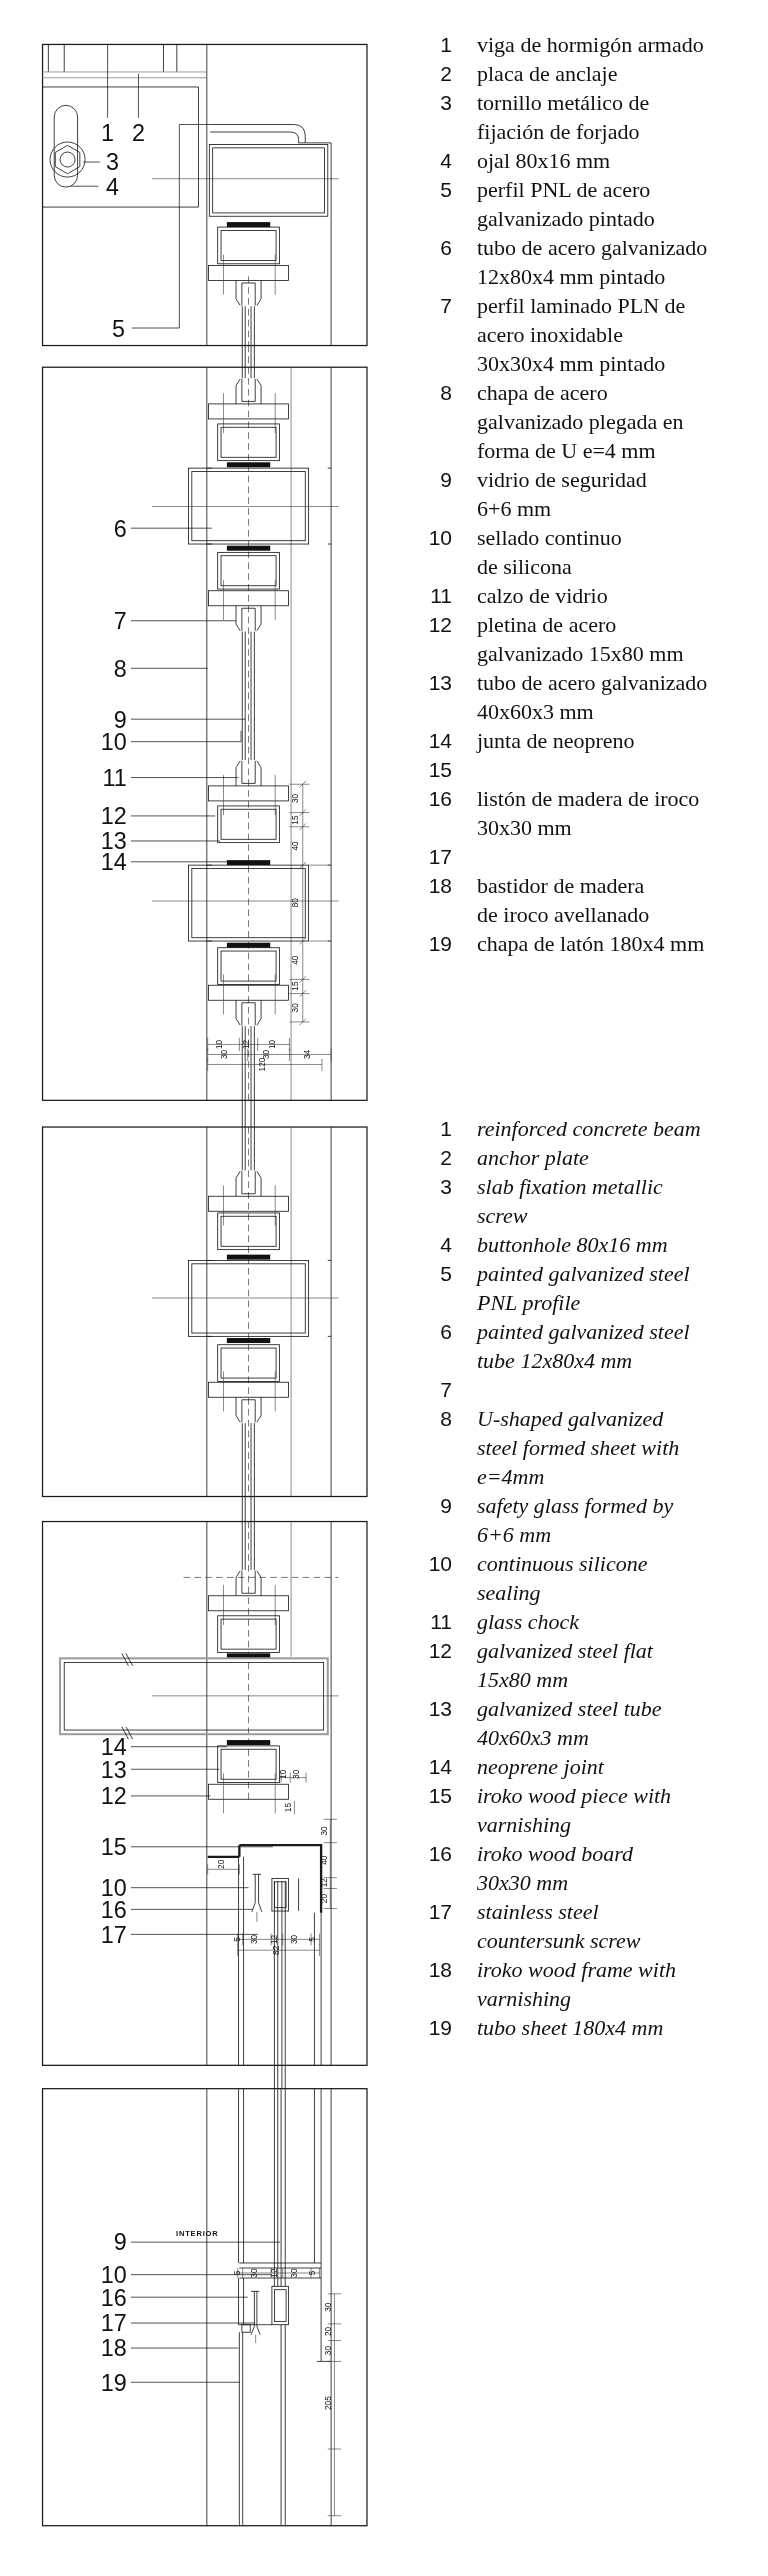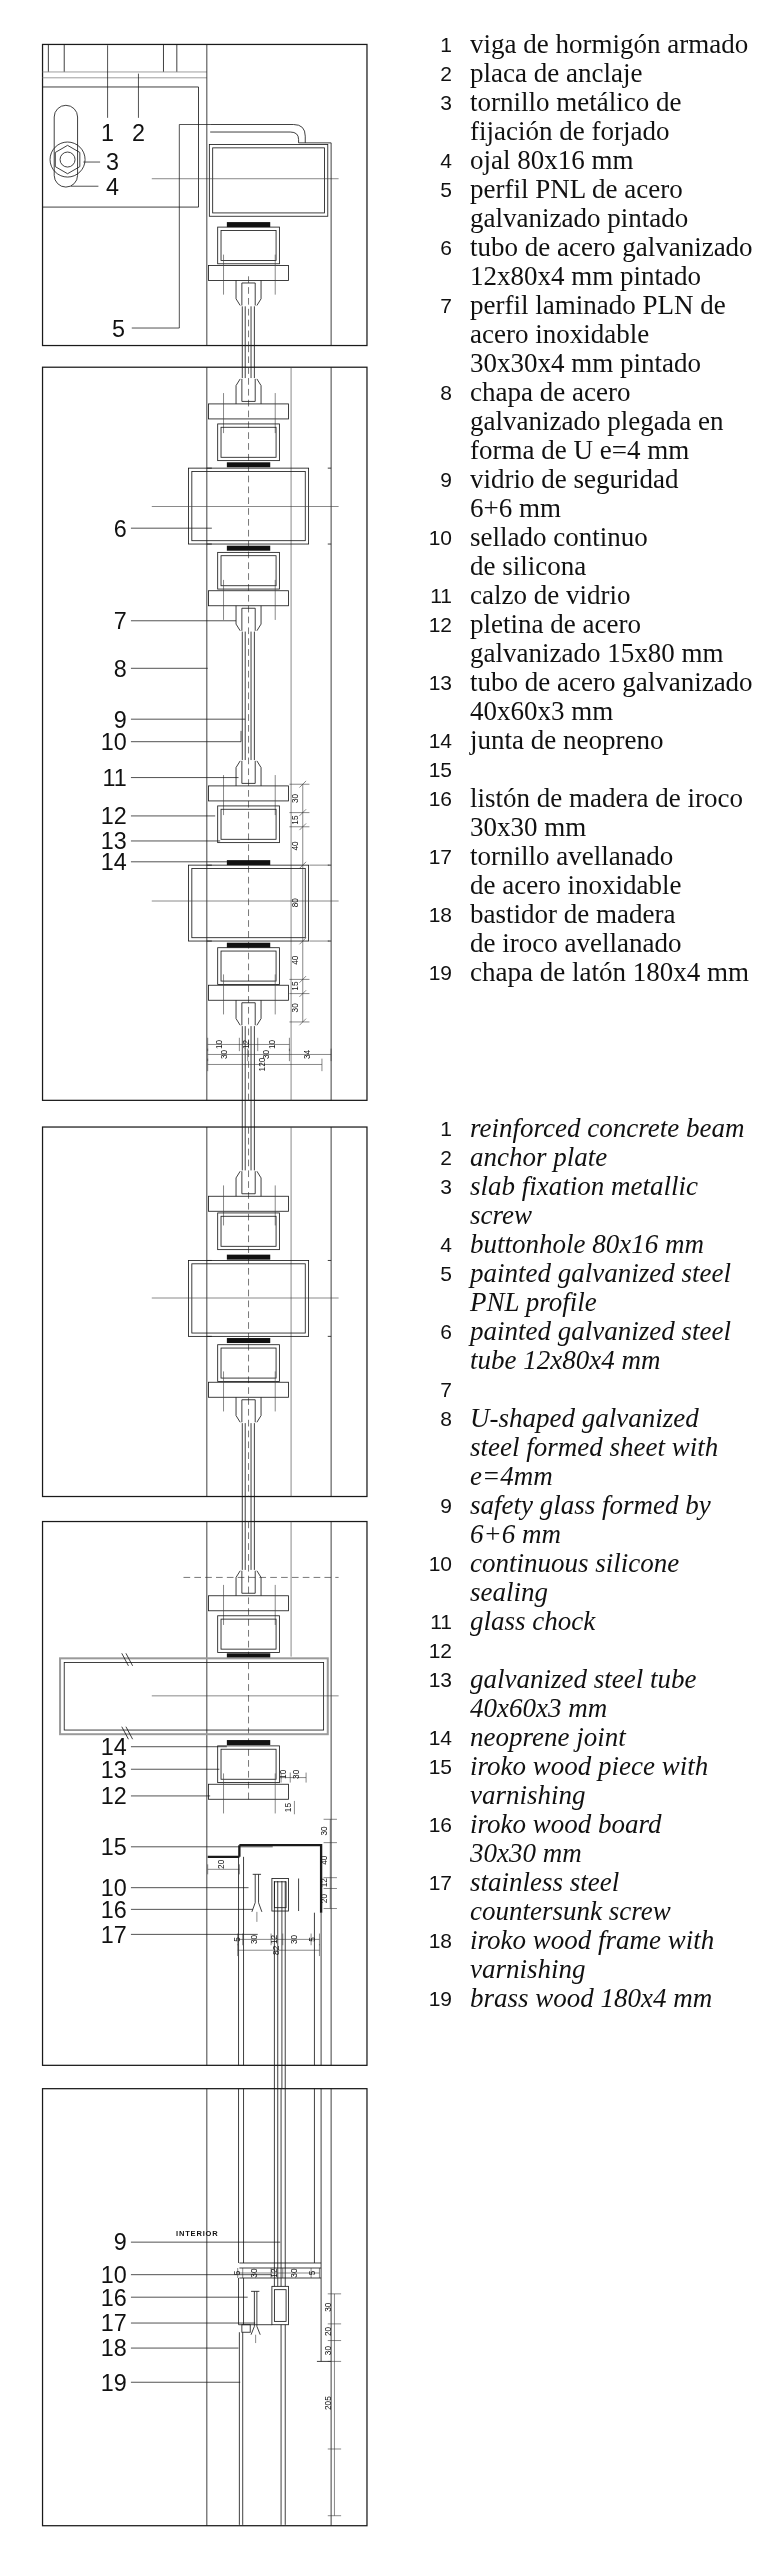--- a/index.html
+++ b/index.html
@@ -19,21 +19,21 @@
   svg .co{font-family:"Liberation Sans",sans-serif;font-size:28px;fill:#111;}
   svg .dim{font-family:"Liberation Sans",sans-serif;font-size:10px;fill:#111;}
   svg .interior{font-family:"Liberation Sans",sans-serif;font-size:9px;font-weight:bold;
                 letter-spacing:1px;fill:#111;}
   .legend{position:absolute;left:407px;width:351px;}
   .legend-es{top:30px;}
   .legend-en{top:1114px;}
   .legend-row{display:flex;align-items:flex-start;}
   .legend-num{flex:0 0 45px;text-align:right;font-family:"Liberation Sans",sans-serif;
               font-size:21px;line-height:29px;}
-  .legend-text{margin-left:18px;font-size:27px;line-height:29px;white-space:pre-line;}
+  .legend-text{margin-left:25px;font-size:22px;line-height:29px;white-space:pre-line;}
   .legend-en .legend-text{font-style:italic;}
 </style>
 </head>
 <body>
 
 <div class="page">
 
 <svg class="drawing" width="392" height="2576" viewBox="0 0 470 3086">
   <defs>
     <path id="neckUp" class="ln" d="M-15,0 V-22 L-10,-30 M-8,-30 V-3 H8 V-30 M10,-30 L15,-22 V0"></path>
@@ -485,22 +485,20 @@
   <div class="legend-row">
         <span class="legend-num">15</span>
       </div>
   <div class="legend-row">
         <span class="legend-num">16</span>
         <span class="legend-text">listón de madera de iroco
 30x30 mm</span>
       </div>
   <div class="legend-row">
         <span class="legend-num">17</span>
-        <span class="legend-text">tornillo avellanado
-de acero inoxidable</span>
       </div>
   <div class="legend-row">
         <span class="legend-num">18</span>
         <span class="legend-text">bastidor de madera
 de iroco avellanado</span>
       </div>
   <div class="legend-row">
         <span class="legend-num">19</span>
         <span class="legend-text">chapa de latón 180x4 mm</span>
       </div>
@@ -552,20 +550,22 @@
         <span class="legend-num">10</span>
         <span class="legend-text">continuous silicone
 sealing</span>
       </div>
   <div class="legend-row">
         <span class="legend-num">11</span>
         <span class="legend-text">glass chock</span>
       </div>
   <div class="legend-row">
         <span class="legend-num">12</span>
+        <span class="legend-text">galvanized steel flat
+15x80 mm</span>
       </div>
   <div class="legend-row">
         <span class="legend-num">13</span>
         <span class="legend-text">galvanized steel tube
 40x60x3 mm</span>
       </div>
   <div class="legend-row">
         <span class="legend-num">14</span>
         <span class="legend-text">neoprene joint</span>
       </div>
@@ -584,18 +584,18 @@
         <span class="legend-text">stainless steel
 countersunk screw</span>
       </div>
   <div class="legend-row">
         <span class="legend-num">18</span>
         <span class="legend-text">iroko wood frame with
 varnishing</span>
       </div>
   <div class="legend-row">
         <span class="legend-num">19</span>
-        <span class="legend-text">brass wood 180x4 mm</span>
+        <span class="legend-text">tubo sheet 180x4 mm</span>
       </div>
 </div>
 
 </div>
 
 
 </body></html>

